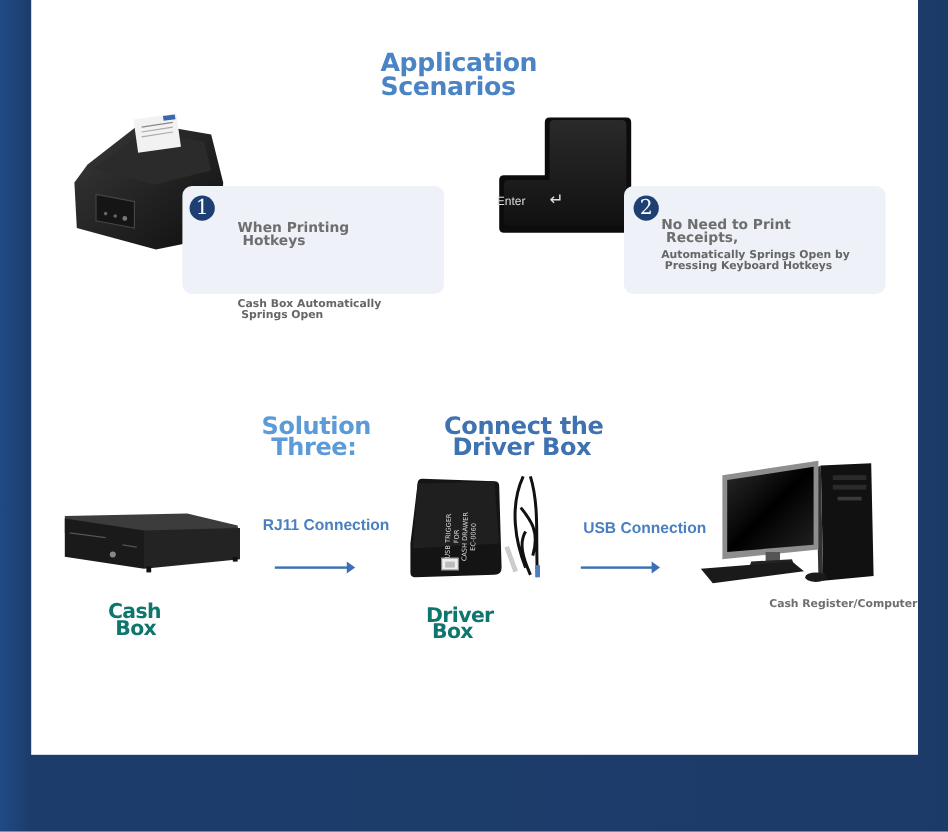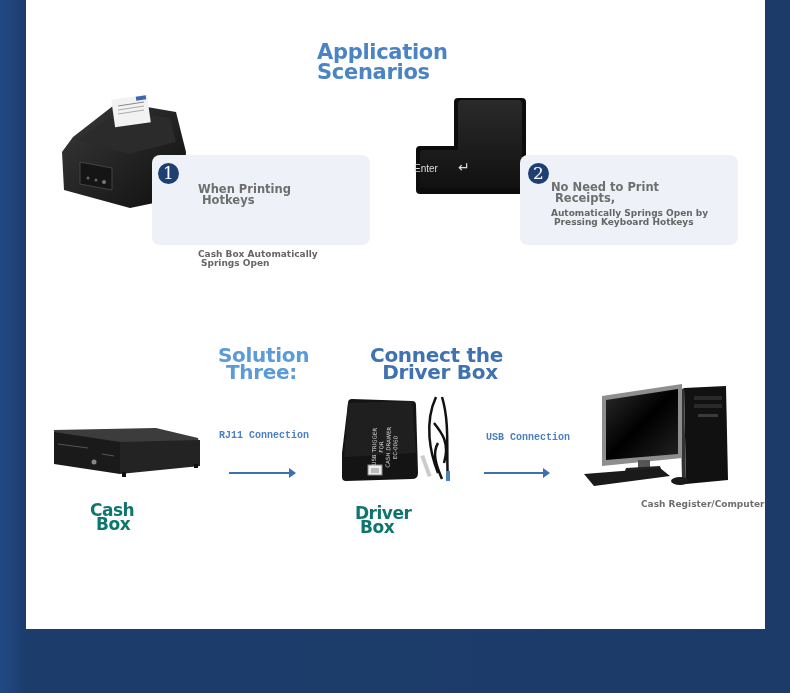--- a/index.html
+++ b/index.html
@@ -27,22 +27,22 @@
     .card2 { left: 494px; top: 155px; width: 218px; height: 90px; }
     .num-badge {
       width: 21px; height: 21px; border-radius: 50%; background: #1e3f72;
       color: #fff; font-family: "DejaVu Serif", serif; font-size: 17px;
       text-align: center; line-height: 21px;
     }
     .card-head { font-family: "DejaVu Sans", sans-serif; font-weight: bold; color: #6e6e6e; font-size: 11.5px; line-height: 10.5px; }
     .card-sub  { font-family: "DejaVu Sans", sans-serif; font-weight: bold; color: #666; font-size: 9px; line-height: 9px; }
     .sol-title { font-size: 20px; line-height: 17px; }
     .sol-left { left: 192px; top: 347px; color: #5b9bd8; }
-    .sol-right { left: 344px; top: 347px; color: #3f72b0; text-align: center; }
-    .conn-label { font-family: Liberation Mono, monospace; font-weight: bold; color: #4a7fc0; font-size: 10px; }
+    .sol-right { left: 344px; top: 347px; color: #3f72b0; }
+    .conn-label { font-family: Liberation Sans, sans-serif; font-weight: bold; color: #4a7fc0; font-size: 13px; }
     .arrow { height: 2px; background: #3c6fb4; }
     .arrow::after {
       content: ""; position: absolute; right: -6px; top: -4px;
       border-left: 7px solid #3c6fb4; border-top: 5px solid transparent; border-bottom: 5px solid transparent;
     }
     .dev-label { font-family: "DejaVu Sans", sans-serif; font-weight: bold; color: #0f766e; font-size: 17px; line-height: 14px; letter-spacing: -0.5px; }
     .small-gray { font-family: "DejaVu Sans", sans-serif; font-weight: bold; color: #6e6e6e; font-size: 9px; margin-left: 47px; }
   </style>
 </head>
 <body>

